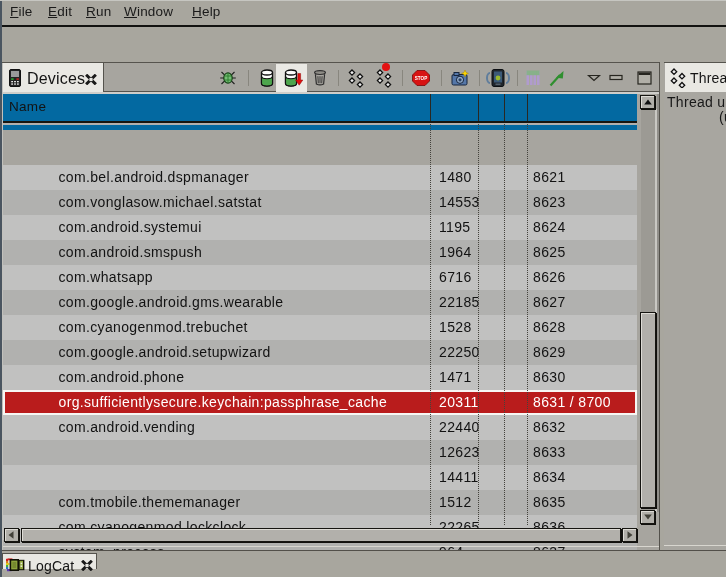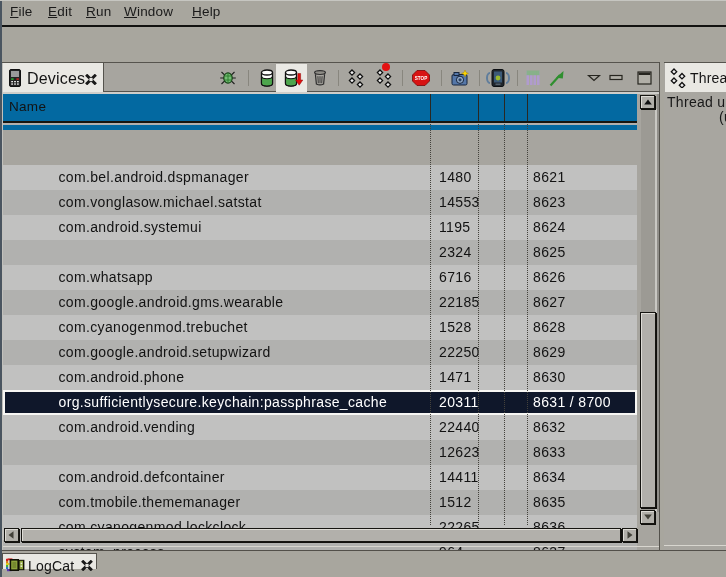--- a/index.html
+++ b/index.html
@@ -22,21 +22,21 @@
 #hdrbot{position:absolute;left:1px;top:59px;width:636px;height:2px;background:#17150f;}
 
 #tbl{position:absolute;left:3px;top:63px;width:634px;height:400px;overflow:hidden;margin-top:40px;}
 .row{position:absolute;left:0;width:634px;height:25px;}
 .rl{background:#c1c1c0;}
 .rd{background:#b1b1af;padding-left:37px;}
 .row span{position:absolute;top:4px;font-size:14px;letter-spacing:0.35px;color:#121212;}
 .row .nm{left:55.5px;}
 .row .pid{left:436px;}
 .row .port{left:530px;}
-.sel{background:#0f172a;border:2px solid #f7f6f3;width:630px;height:21px;}
+.sel{background:#b91c1c;border:2px solid #f7f6f3;width:630px;height:21px;}
 .sel span{color:#ffffff;top:2px;}
 .sel .nm{left:53.5px;}
 .sel .pid{left:434px;}
 .sel .port{left:528px;}
 
 .colline{position:absolute;top:62px;width:1px;height:401px;
  background-image:linear-gradient(#44423c 50%,rgba(0,0,0,0) 50%);background-size:1px 2px;}
 #tbicons{position:absolute;left:0;top:0;width:660px;height:30px;}
 .hibox{position:absolute;left:276px;top:2px;width:31px;height:28px;background:#eae9e4;}
 
@@ -207,21 +207,22 @@
         <span class="nm">com.vonglasow.michael.satstat</span>
         <span class="pid">14553</span>
         <span class="port">8623</span>
       </div>
     <div class="row rl" style="top:50px">
         <span class="nm">com.android.systemui</span>
         <span class="pid">1195</span>
         <span class="port">8624</span>
       </div>
     <div class="row rd" style="top:75px">
-        <span class="pid">2324</span>
+        <span class="nm">com.android.smspush</span>
+        <span class="pid">1964</span>
         <span class="port">8625</span>
       </div>
     <div class="row rl" style="top:100px">
         <span class="nm">com.whatsapp</span>
         <span class="pid">6716</span>
         <span class="port">8626</span>
       </div>
     <div class="row rd" style="top:125px">
         <span class="nm">com.google.android.gms.wearable</span>
         <span class="pid">22185</span>
@@ -250,21 +251,20 @@
     <div class="row rl" style="top:250px">
         <span class="nm">com.android.vending</span>
         <span class="pid">22440</span>
         <span class="port">8632</span>
       </div>
     <div class="row rd" style="top:275px">
         <span class="pid">12623</span>
         <span class="port">8633</span>
       </div>
     <div class="row rl" style="top:300px">
-        <span class="nm">com.android.defcontainer</span>
         <span class="pid">14411</span>
         <span class="port">8634</span>
       </div>
     <div class="row rd" style="top:325px">
         <span class="nm">com.tmobile.thememanager</span>
         <span class="pid">1512</span>
         <span class="port">8635</span>
       </div>
     <div class="row rl" style="top:350px">
         <span class="nm">com.cyanogenmod.lockclock</span>

